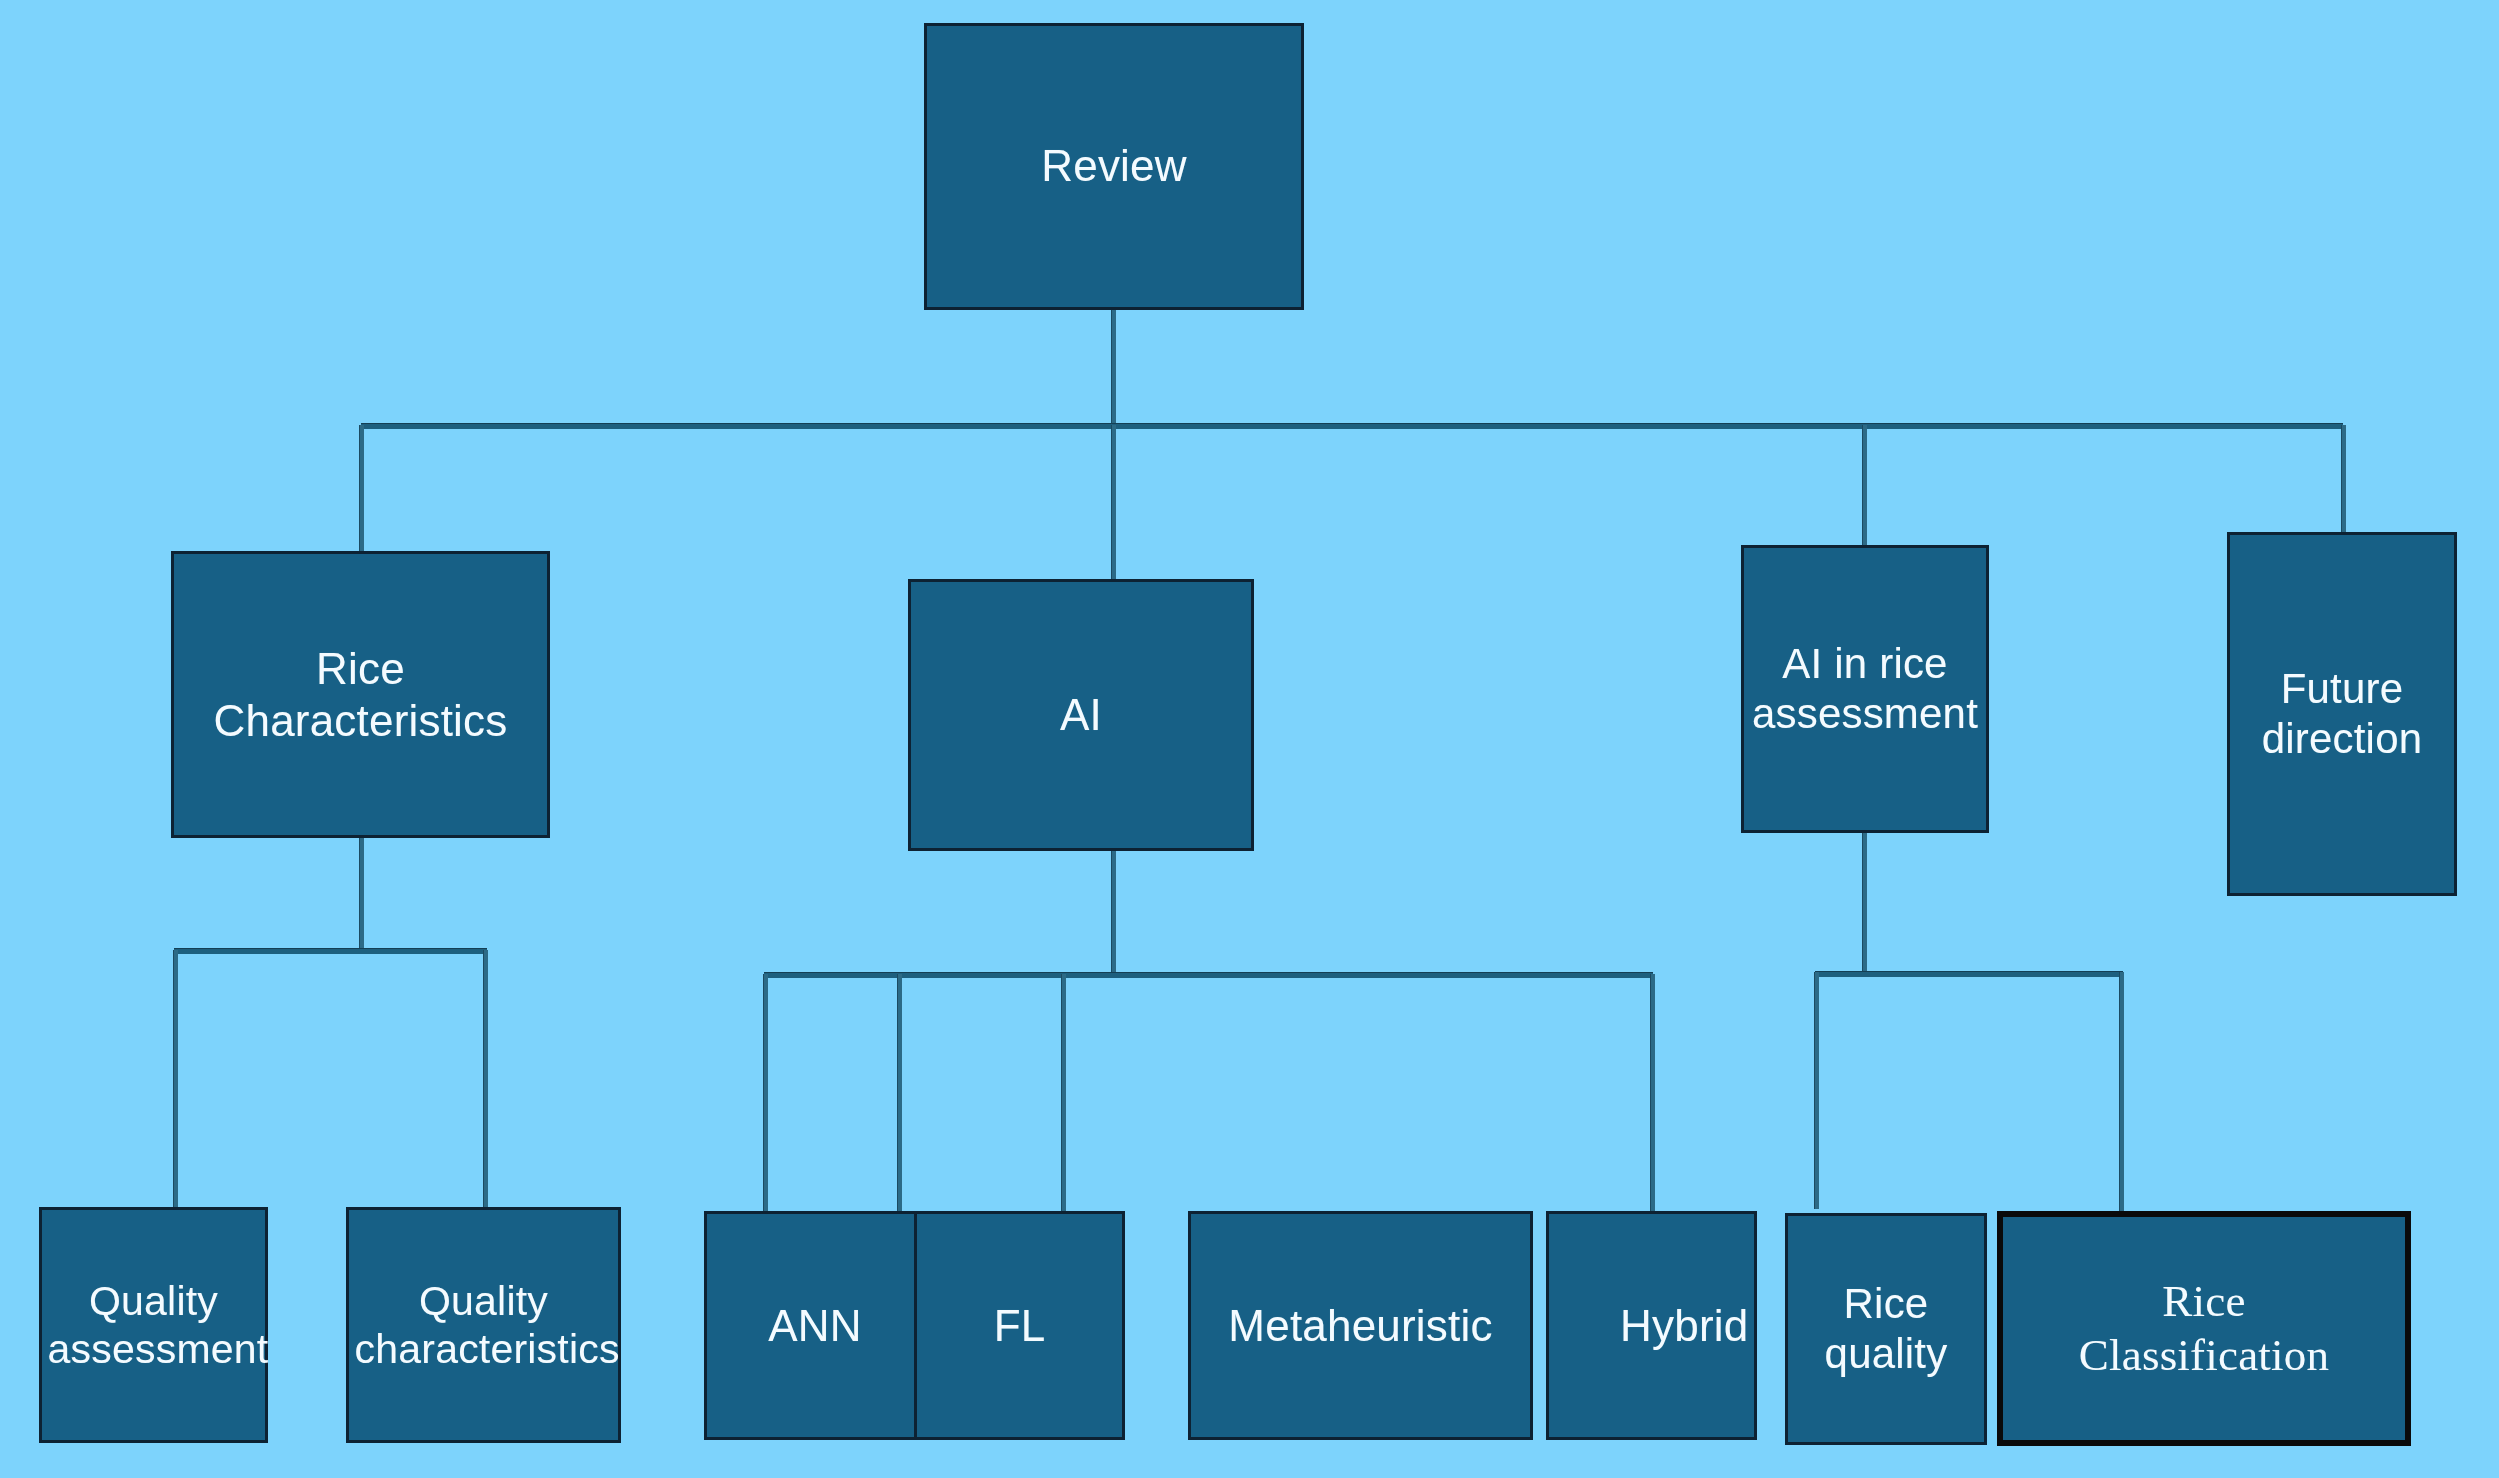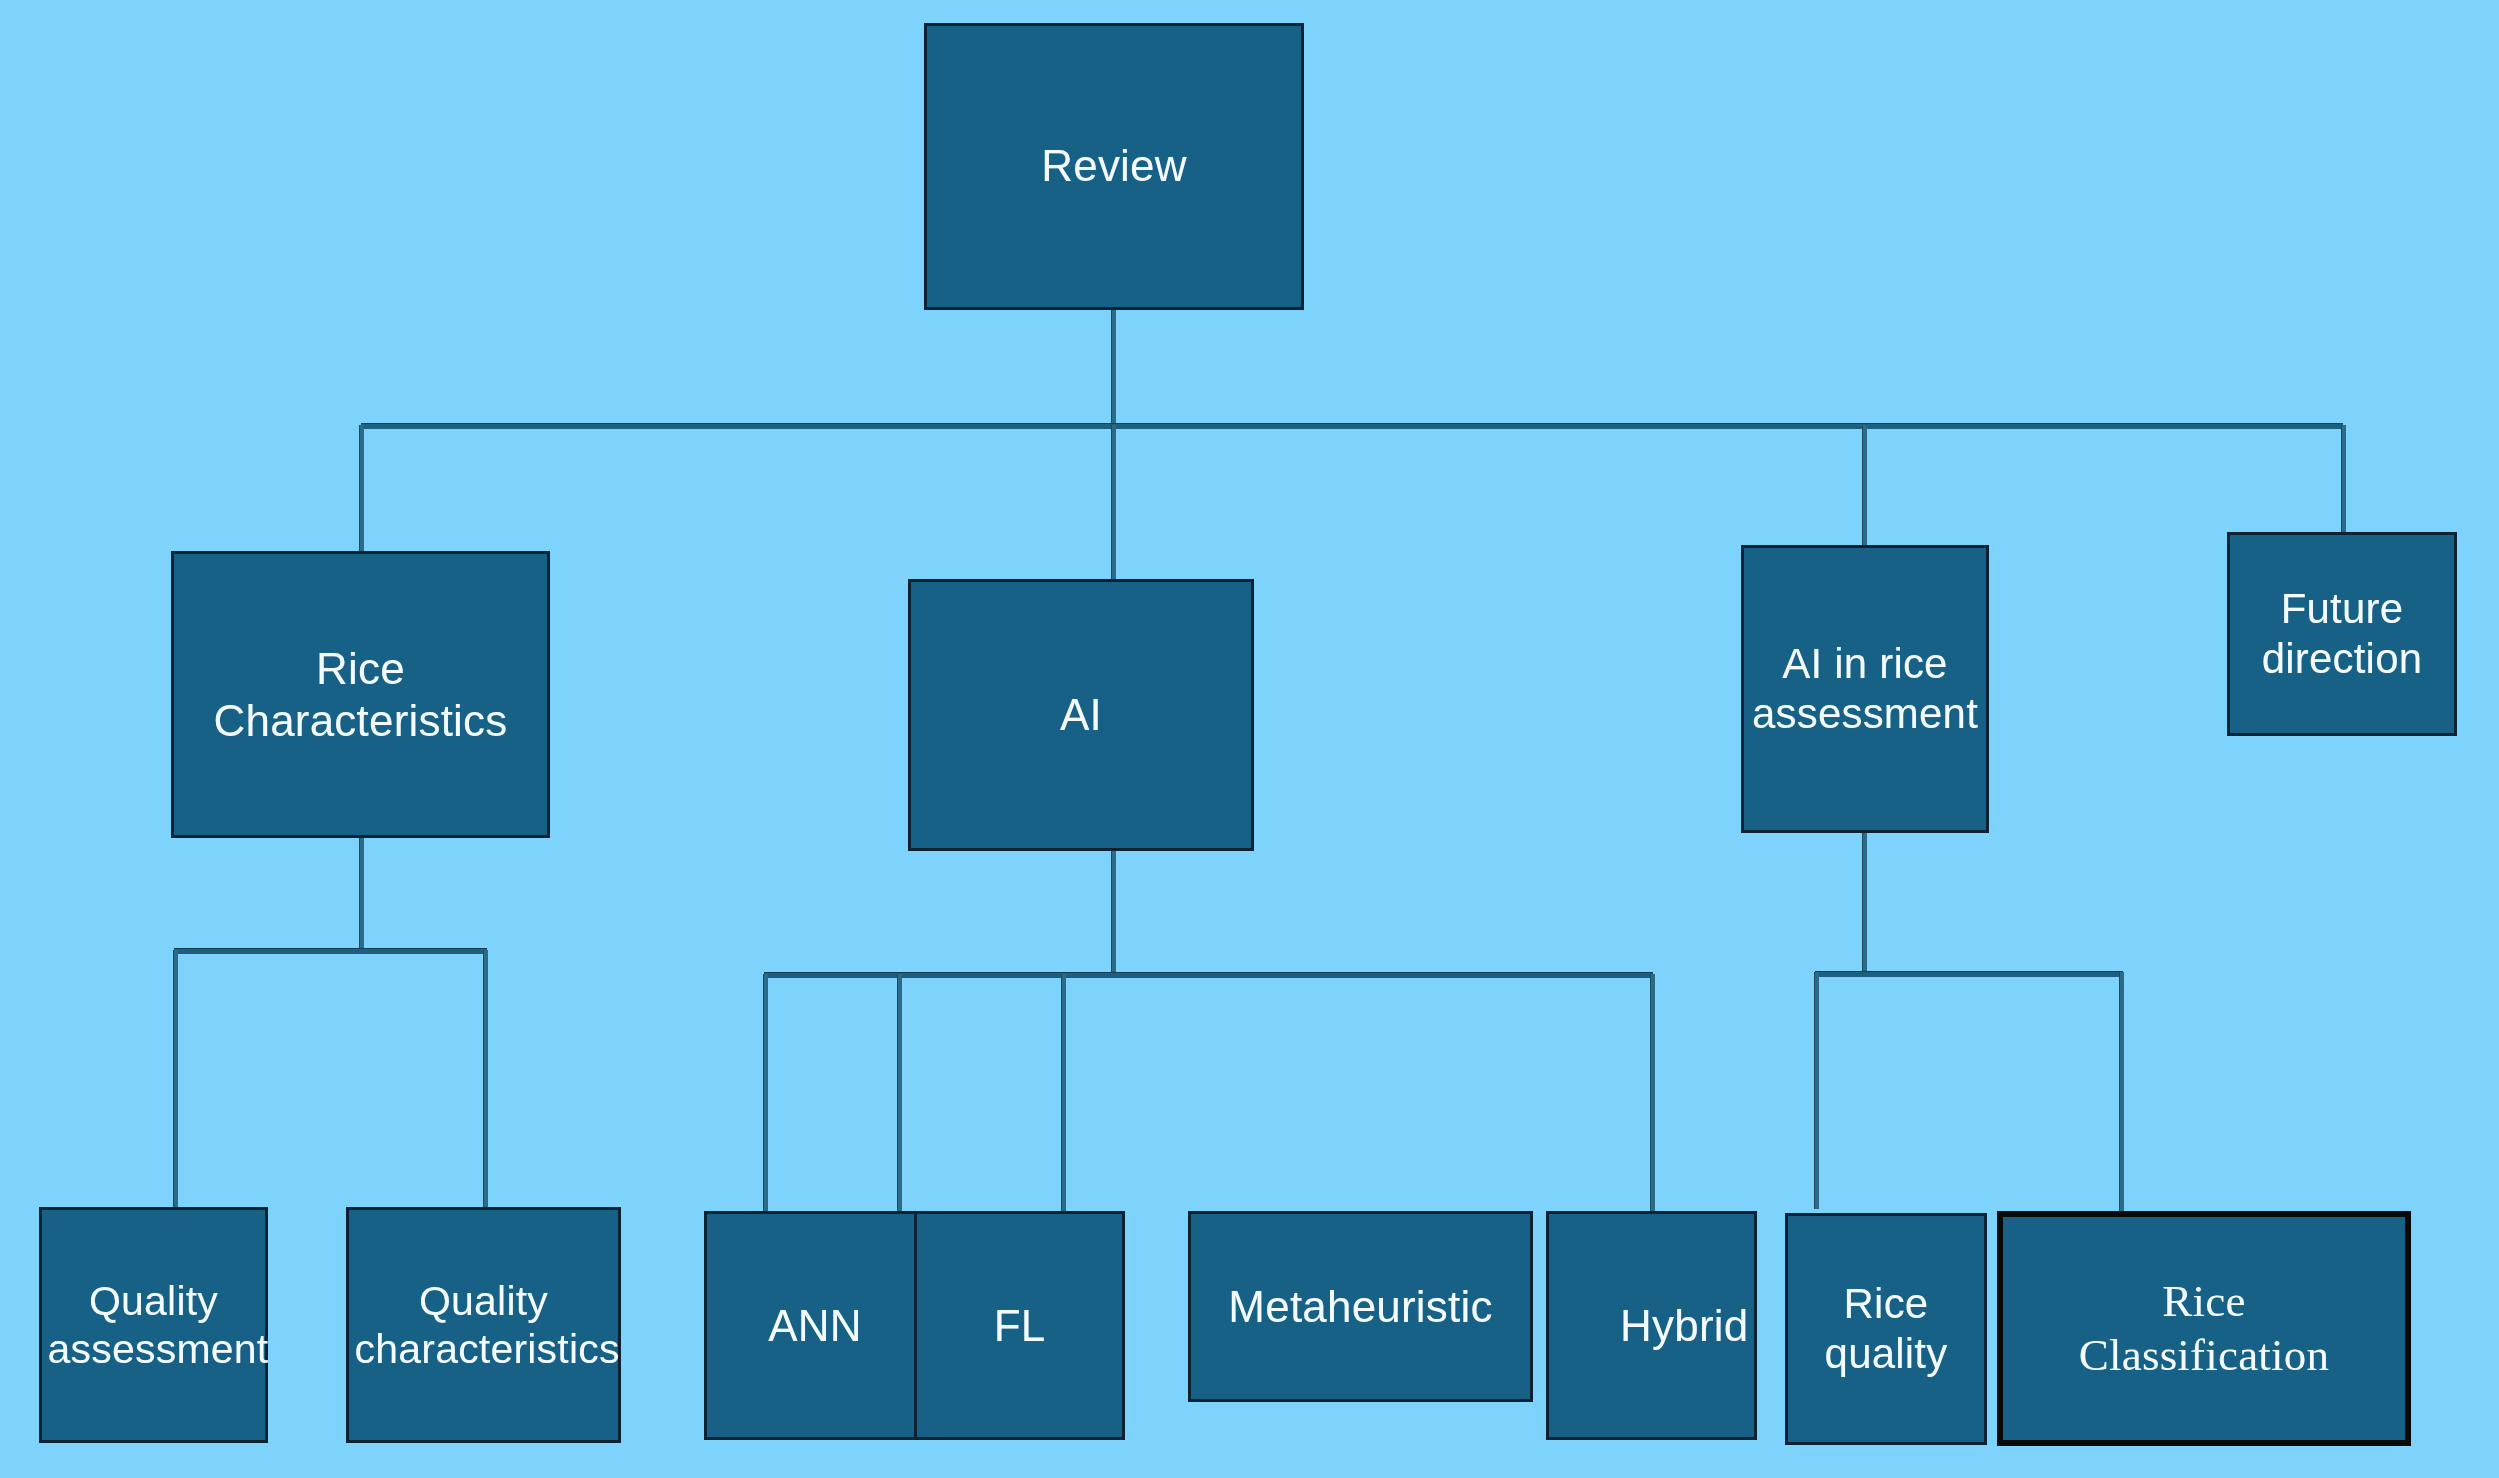--- a/index.html
+++ b/index.html
@@ -94,41 +94,41 @@
   </div>
 
   <div class="node" style="left:908px; top:579px; width:346px; height:272px; font-size:44px;">
     <span class="lbl">AI</span>
   </div>
 
   <div class="node" style="left:1741px; top:545px; width:248px; height:288px; font-size:42px;">
     <span class="lbl">AI in rice<br>assessment</span>
   </div>
 
-  <div class="node" style="left:2227px; top:532px; width:230px; height:204px; font-size:42px;">
+  <div class="node" style="left:2227px; top:532px; width:230px; height:364px; font-size:42px;">
     <span class="lbl">Future<br>direction</span>
   </div>
 
   <div class="node" style="left:39px; top:1207px; width:229px; height:236px; font-size:41px;">
     <span class="lbl">Quality<br>assessment</span>
   </div>
 
   <div class="node" style="left:346px; top:1207px; width:275px; height:236px; font-size:41px;">
     <span class="lbl">Quality<br>characteristics</span>
   </div>
 
   <div class="node" style="left:704px; top:1211px; width:222px; height:229px; font-size:44px;">
     <span class="lbl">ANN</span>
   </div>
 
   <div class="node" style="left:914px; top:1211px; width:211px; height:229px; font-size:44px;">
     <span class="lbl">FL</span>
   </div>
 
-  <div class="node" style="left:1188px; top:1211px; width:345px; height:191px; font-size:44px;">
+  <div class="node" style="left:1188px; top:1211px; width:345px; height:229px; font-size:44px;">
     <span class="lbl">Metaheuristic</span>
   </div>
 
   <div class="node" style="left:1546px; top:1211px; width:211px; height:229px; font-size:44px;text-align:right;">
     <span class="lbl">Hybrid</span>
   </div>
 
   <div class="node" style="left:1785px; top:1213px; width:202px; height:232px; font-size:42px;">
     <span class="lbl">Rice<br>quality</span>
   </div>

